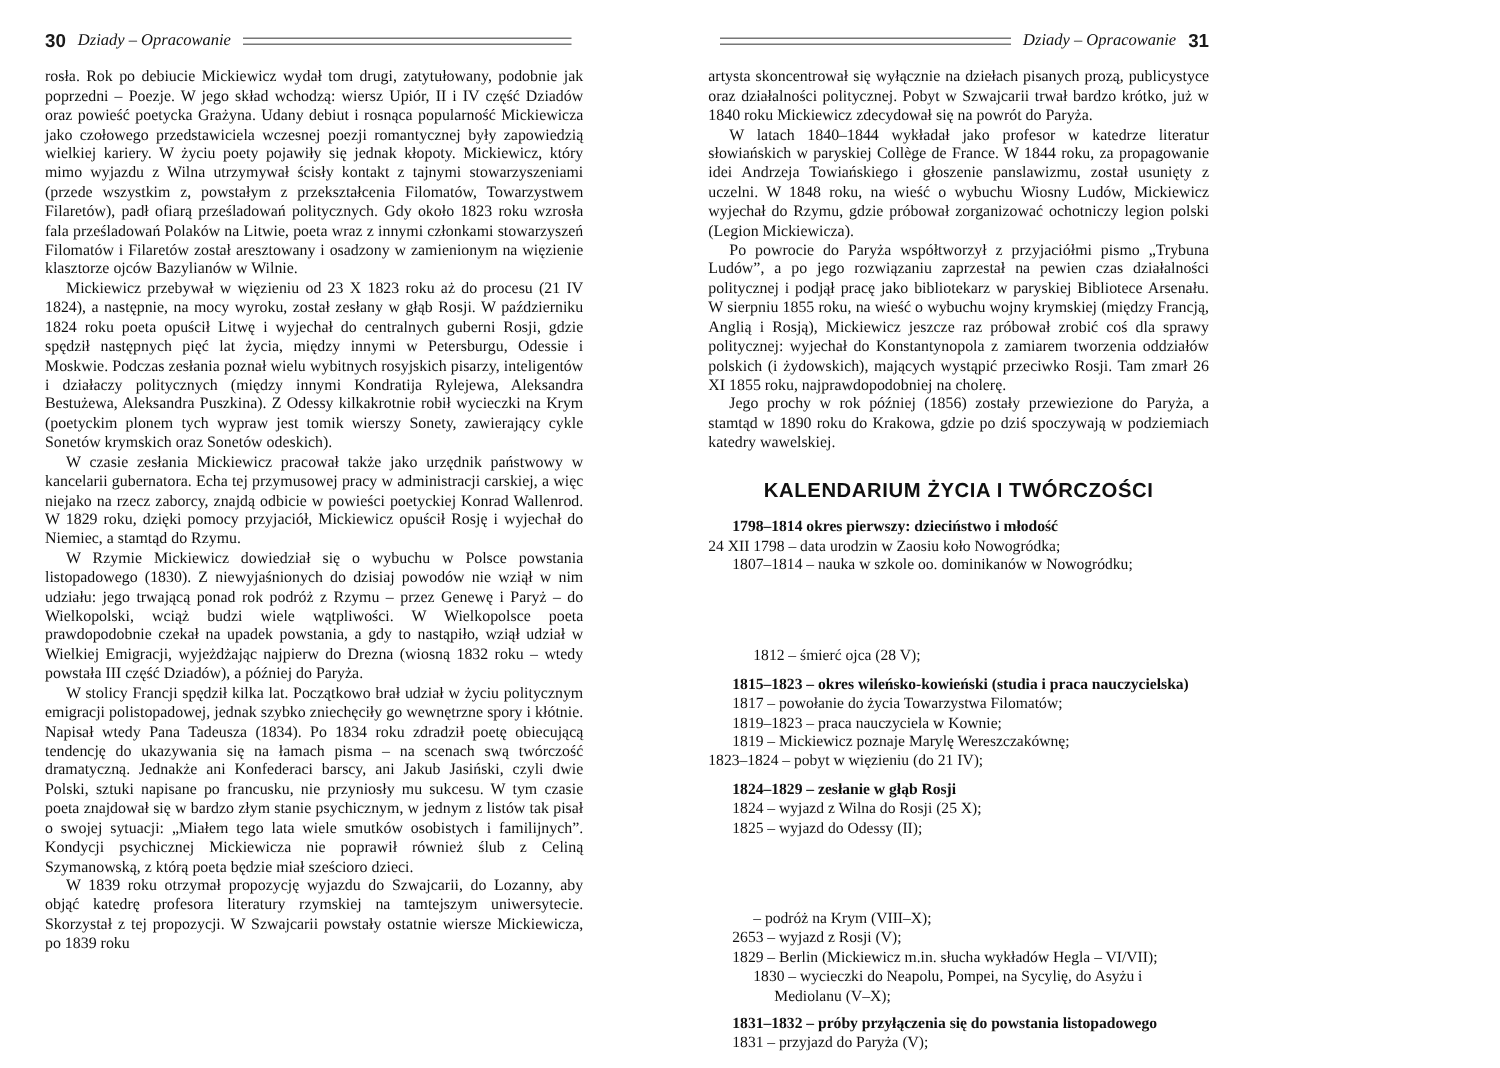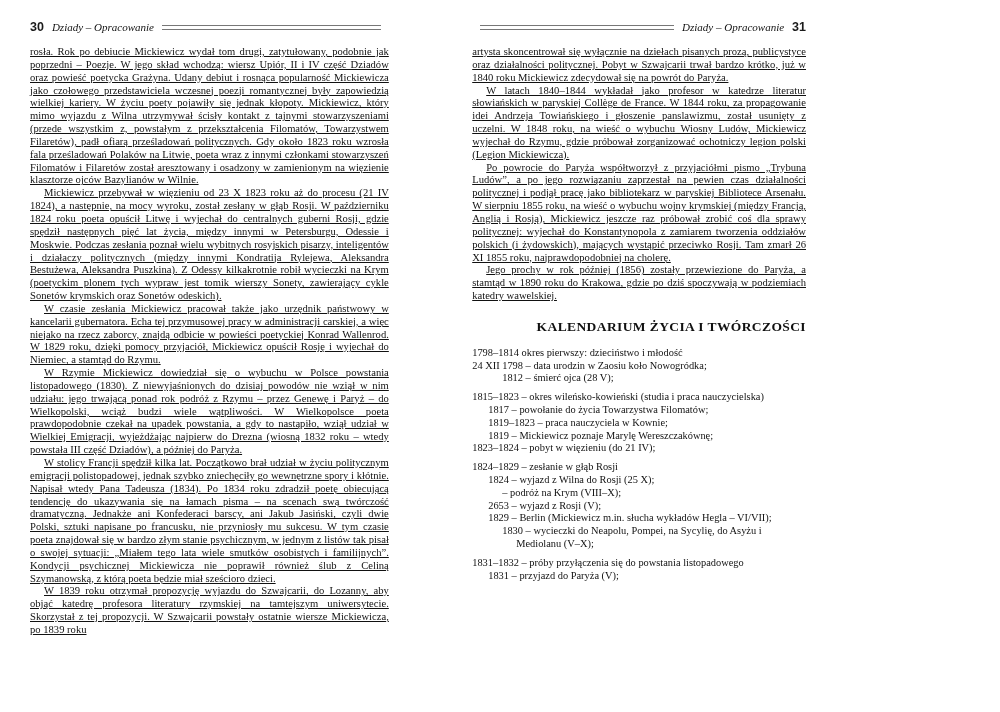--- a/index.html
+++ b/index.html
@@ -57,53 +57,53 @@
     margin: 0 8px;
   }
   .runhead.left-head .folio { margin-right: 8px; }
   .runhead.right-head .folio { margin-left: 8px; }
 
   .body-text {
     font-size: 10.6px;
     line-height: 12.85px;
     text-align: justify;
     hyphens: auto;
-    text-decoration: underline;
     -webkit-hyphens: auto;
   }
   .body-text p {
     margin: 0;
     text-indent: 14px;
   }
   .body-text p.noindent { text-indent: 0; }
 
   .section-title {
-    text-align: right;
-    font-family: Liberation Serif, serif;
+    text-align: center;
+    font-family: Liberation Sans, sans-serif;
     font-weight: bold;
     font-size: 13.5px;
     letter-spacing: 0.4px;
     margin: 16px 0 12px 0;
   }
 
   .cal {
     font-size: 10.4px;
     line-height: 12.8px;
   }
   .cal .yhead {
-    font-weight: normal;
+    font-weight: bold;
     margin-top: 6px;
+    margin-left: 16px;
   }
   .cal .yhead.first { margin-top: 0; }
   .cal .line {
     padding-left: 0;
     text-indent: 0;
   }
   .cal .ind1 { padding-left: 16px; }
-  .cal .ind2 { padding-left: 30px; }
+  .cal .ind2 { padding-left: 30px; margin-top: 48px; }
   .cal .hang2 {
     padding-left: 44px;
     text-indent: -14px;
   }
 </style>
 </head>
 <body>
 
 <div class="page">
 
@@ -138,28 +138,30 @@
       <p>W latach 1840–1844 wykładał jako profesor w katedrze literatur słowiańskich w paryskiej Collège de France. W 1844 roku, za propagowanie idei Andrzeja Towiańskiego i głoszenie panslawizmu, został usunięty z uczelni. W 1848 roku, na wieść o wybuchu Wiosny Ludów, Mickiewicz wyjechał do Rzymu, gdzie próbował zorganizować ochotniczy legion polski (Legion Mickiewicza).</p>
       <p>Po powrocie do Paryża współtworzył z przyjaciółmi pismo „Trybuna Ludów”, a po jego rozwiązaniu zaprzestał na pewien czas działalności politycznej i podjął pracę jako bibliotekarz w paryskiej Bibliotece Arsenału. W sierpniu 1855 roku, na wieść o wybuchu wojny krymskiej (między Francją, Anglią i Rosją), Mickiewicz jeszcze raz próbował zrobić coś dla sprawy politycznej: wyjechał do Konstantynopola z zamiarem tworzenia oddziałów polskich (i żydowskich), mających wystąpić przeciwko Rosji. Tam zmarł 26 XI 1855 roku, najprawdopodobniej na cholerę.</p>
       <p>Jego prochy w rok później (1856) zostały przewiezione do Paryża, a stamtąd w 1890 roku do Krakowa, gdzie po dziś spoczywają w podziemiach katedry wawelskiej.</p>
     </div>
 
     <div class="section-title">KALENDARIUM ŻYCIA I TWÓRCZOŚCI</div>
 
     <div class="cal">
       <div class="yhead first">1798–1814 okres pierwszy: dzieciństwo i młodość</div>
       <div class="line">24 XII 1798 – data urodzin w Zaosiu koło Nowogródka;</div>
+      <div class="ind1">1807–1814 – nauka w szkole oo. dominikanów w Nowogródku;</div>
       <div class="ind2">1812 – śmierć ojca (28 V);</div>
       <div class="yhead">1815–1823 – okres wileńsko-kowieński (studia i praca nauczycielska)</div>
       <div class="ind1">1817 – powołanie do życia Towarzystwa Filomatów;</div>
       <div class="ind1">1819–1823 – praca nauczyciela w Kownie;</div>
       <div class="ind1">1819 – Mickiewicz poznaje Marylę Wereszczakównę;</div>
       <div class="line">1823–1824 – pobyt w więzieniu (do 21 IV);</div>
       <div class="yhead">1824–1829 – zesłanie w głąb Rosji</div>
       <div class="ind1">1824 – wyjazd z Wilna do Rosji (25 X);</div>
+      <div class="ind1">1825 – wyjazd do Odessy (II);</div>
       <div class="ind2">– podróż na Krym (VIII–X);</div>
       <div class="ind1">2653 – wyjazd z Rosji (V);</div>
       <div class="ind1">1829 – Berlin (Mickiewicz m.in. słucha wykładów Hegla – VI/VII);</div>
       <div class="hang2">1830 – wycieczki do Neapolu, Pompei, na Sycylię, do Asyżu i Mediolanu (V–X);</div>
       <div class="yhead">1831–1832 – próby przyłączenia się do powstania listopadowego</div>
       <div class="ind1">1831 – przyjazd do Paryża (V);</div>
     </div>
   </div>
 
 </div>

